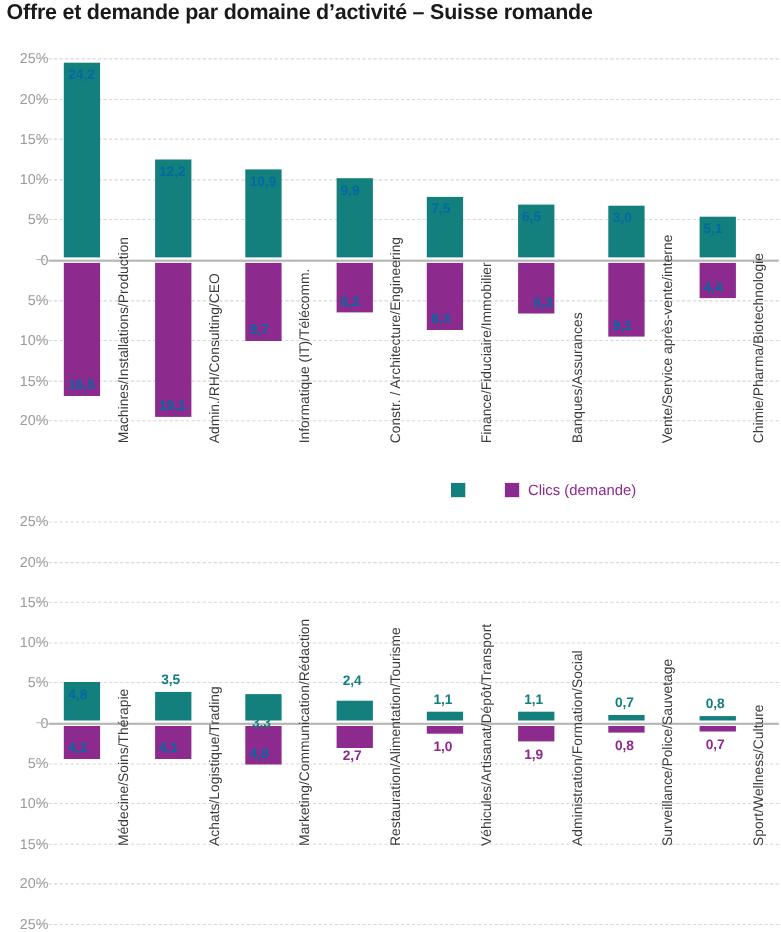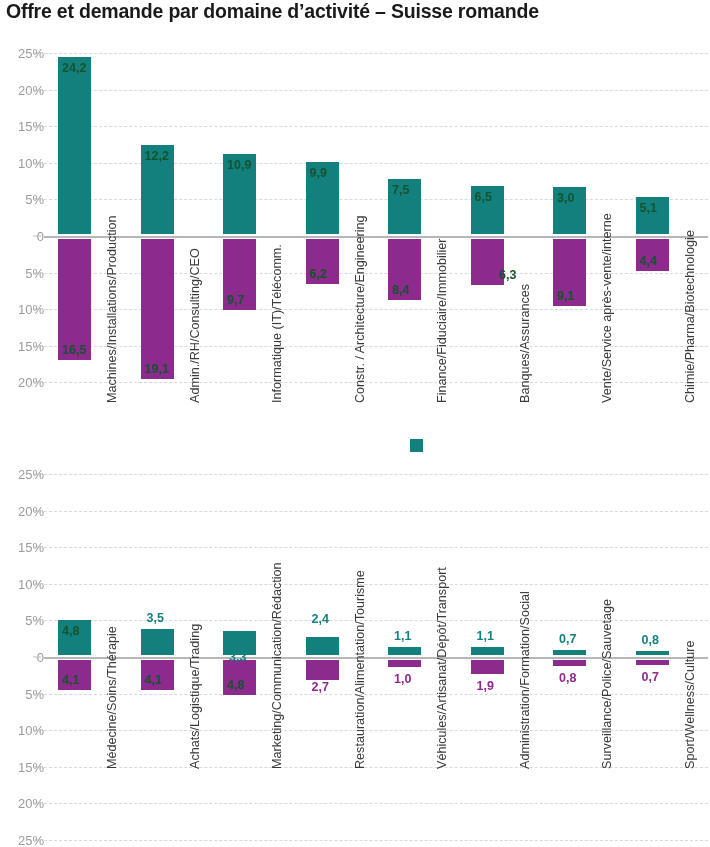--- a/index.html
+++ b/index.html
@@ -80,21 +80,21 @@
   }
   .bar.offre { background: #13807E; }
   .bar.demande { background: #8D2A8D; }
 
   .vlabel {
     position: absolute;
     font-size: 12.5px;
     font-weight: bold;
     white-space: nowrap;
   }
-  .vlabel.inside { color: #14532d; }
+  .vlabel.inside { color: #0369a1; }
   .vlabel.out-offre { color: #13807E; }
   .vlabel.out-demande { color: #8D2A8D; }
 
   .catlabel {
     position: absolute;
     font-size: 12.6px;
     color: #3a3a3a;
     white-space: nowrap;
     transform-origin: 0 0;
     transform: rotate(-90deg);
@@ -187,38 +187,42 @@
         <div class="vlabel inside" style="left: 265.5px; top: 224.384px;">6,2</div>
         <div class="catlabel" style="left: 308.5px; top: 360px;">Constr. / Architecture/Engineering</div>
         <div class="bar offre" style="left: 344px; top: 136.1px; height: 54.9px;"></div>
         <div class="bar demande" style="left: 344px; top: 196px; height: 61.488px;"></div>
         <div class="vlabel inside" style="left: 348px; top: 140.1px;">7,5</div>
         <div class="vlabel inside" style="left: 348px; top: 240.488px;">8,4</div>
         <div class="catlabel" style="left: 391px; top: 360px;">Finance/Fiduciaire/Immobilier</div>
         <div class="bar offre" style="left: 426.5px; top: 143.42px; height: 47.58px;"></div>
         <div class="bar demande" style="left: 426.5px; top: 196px; height: 46.116px;"></div>
         <div class="vlabel inside" style="left: 430.5px; top: 147.42px;">6,5</div>
-        <div class="vlabel inside" style="left: 455px; top: 225.116px;">6,3</div>
+        <div class="vlabel inside" style="left: 441px; top: 225.116px;">6,3</div>
         <div class="catlabel" style="left: 473.5px; top: 360px;">Banques/Assurances</div>
         <div class="bar offre" style="left: 509px; top: 144.152px; height: 46.848px;"></div>
         <div class="bar demande" style="left: 509px; top: 196px; height: 66.612px;"></div>
         <div class="vlabel inside" style="left: 513px; top: 148.152px;">3,0</div>
         <div class="vlabel inside" style="left: 513px; top: 245.612px;">9,1</div>
         <div class="catlabel" style="left: 556px; top: 360px;">Vente/Service après-vente/interne</div>
         <div class="bar offre" style="left: 591.5px; top: 153.668px; height: 37.332px;"></div>
         <div class="bar demande" style="left: 591.5px; top: 196px; height: 32.208px;"></div>
         <div class="vlabel inside" style="left: 595.5px; top: 157.668px;">5,1</div>
         <div class="vlabel inside" style="left: 595.5px; top: 211.208px;">4,4</div>
         <div class="catlabel" style="left: 638.5px; top: 360px;">Chimie/Pharma/Biotechnologie</div>
       </div>
   </div>
 
   <div class="legend">
     <div class="legend-item">
       <span class="swatch sw-offre"></span>
+    </div>
+    <div class="legend-item">
+      <span class="swatch sw-demande"></span>
+      <span class="lg-demande">Clics (demande)</span>
     </div>
   </div>
 
   <div class="panel" id="panel-bottom" style="top: 464px; height: 383px;">
     <div class="plot" id="plot-bottom">
         <div class="gridline" style="top: 10px;"></div>
         <div class="ytick" style="top: 10px;">25%</div>
         <div class="tickdash" style="top: 10px;"></div>
         <div class="gridline" style="top: 46.6px;"></div>
         <div class="ytick" style="top: 46.6px;">20%</div>

